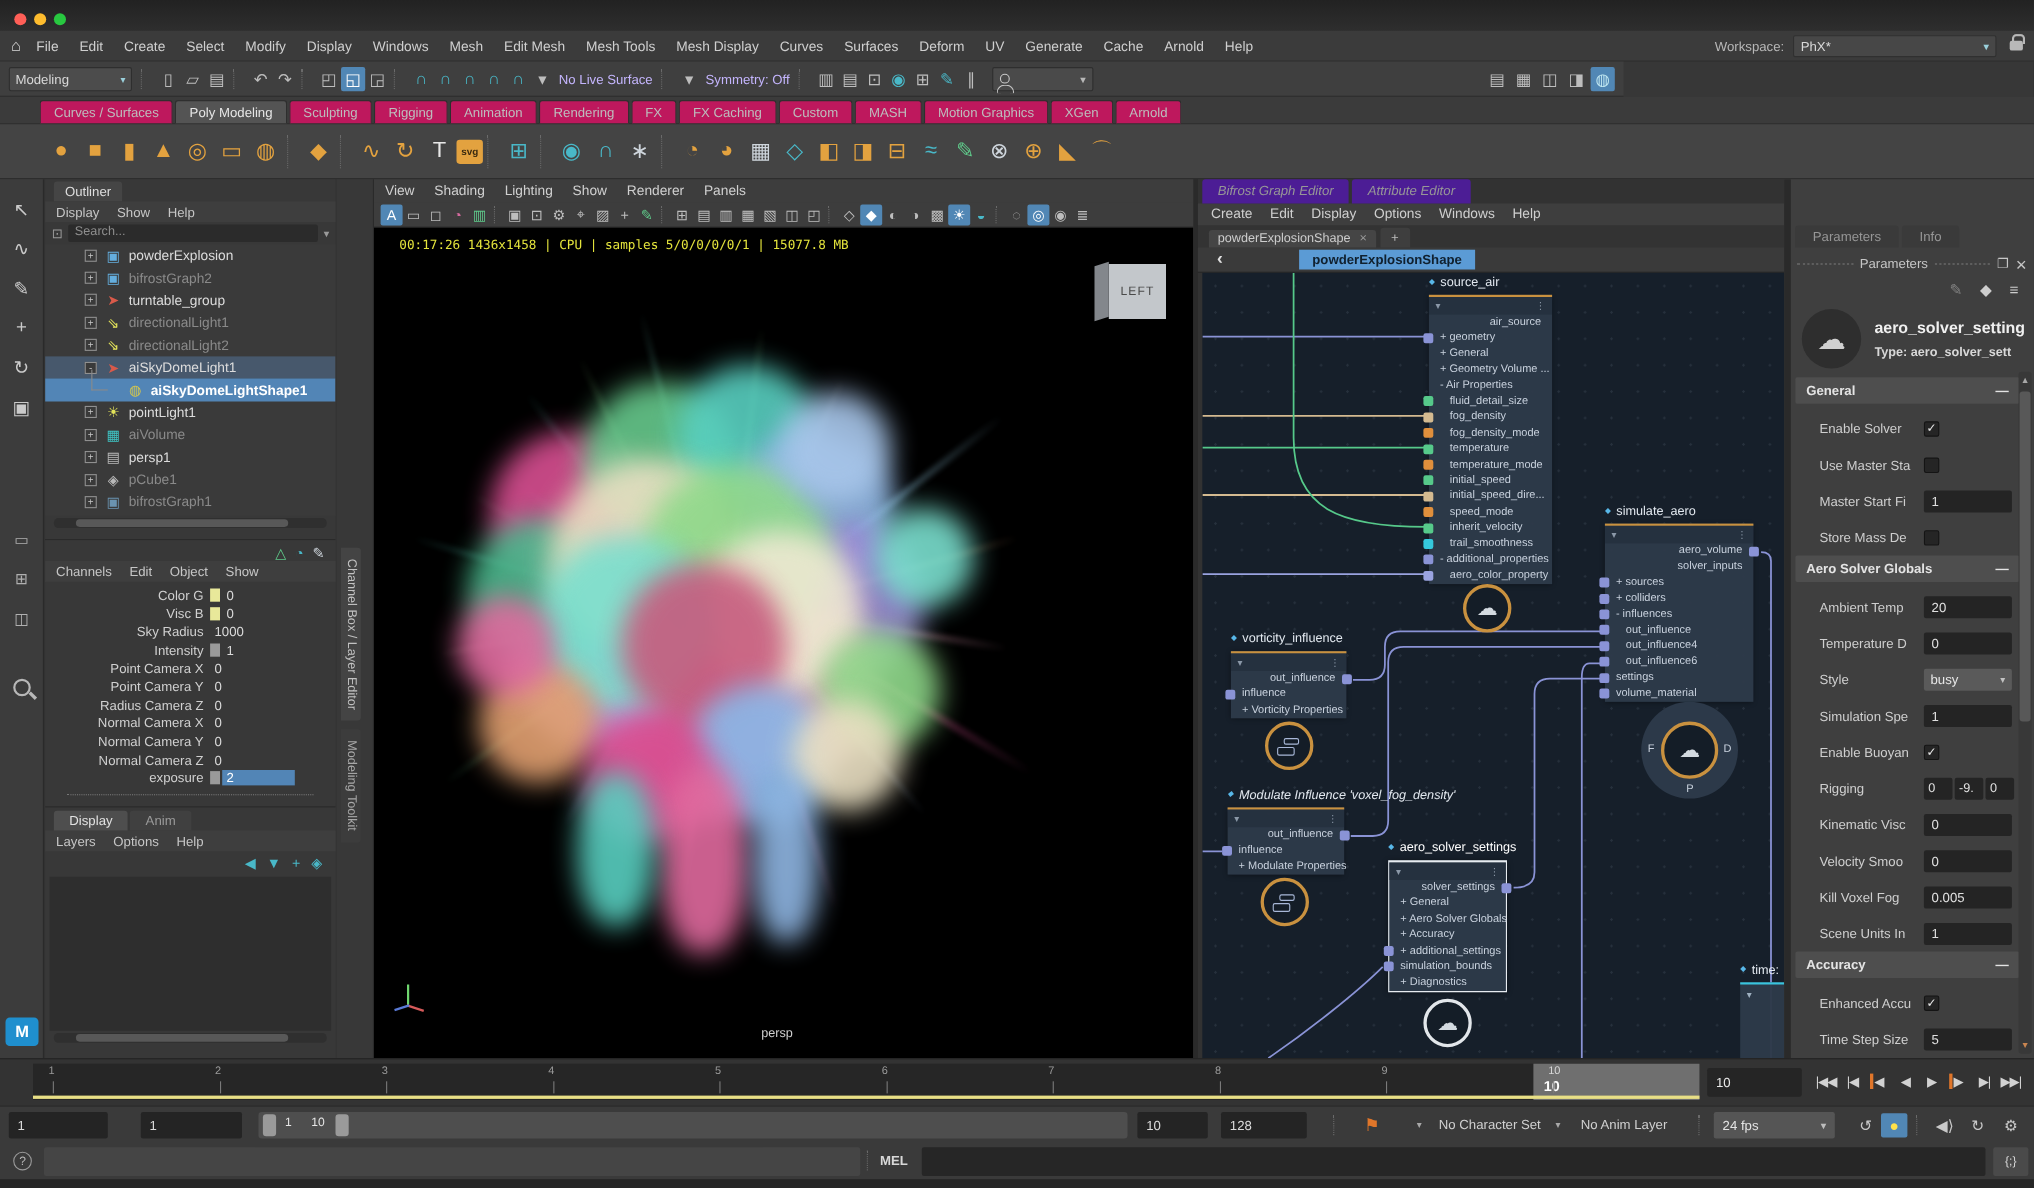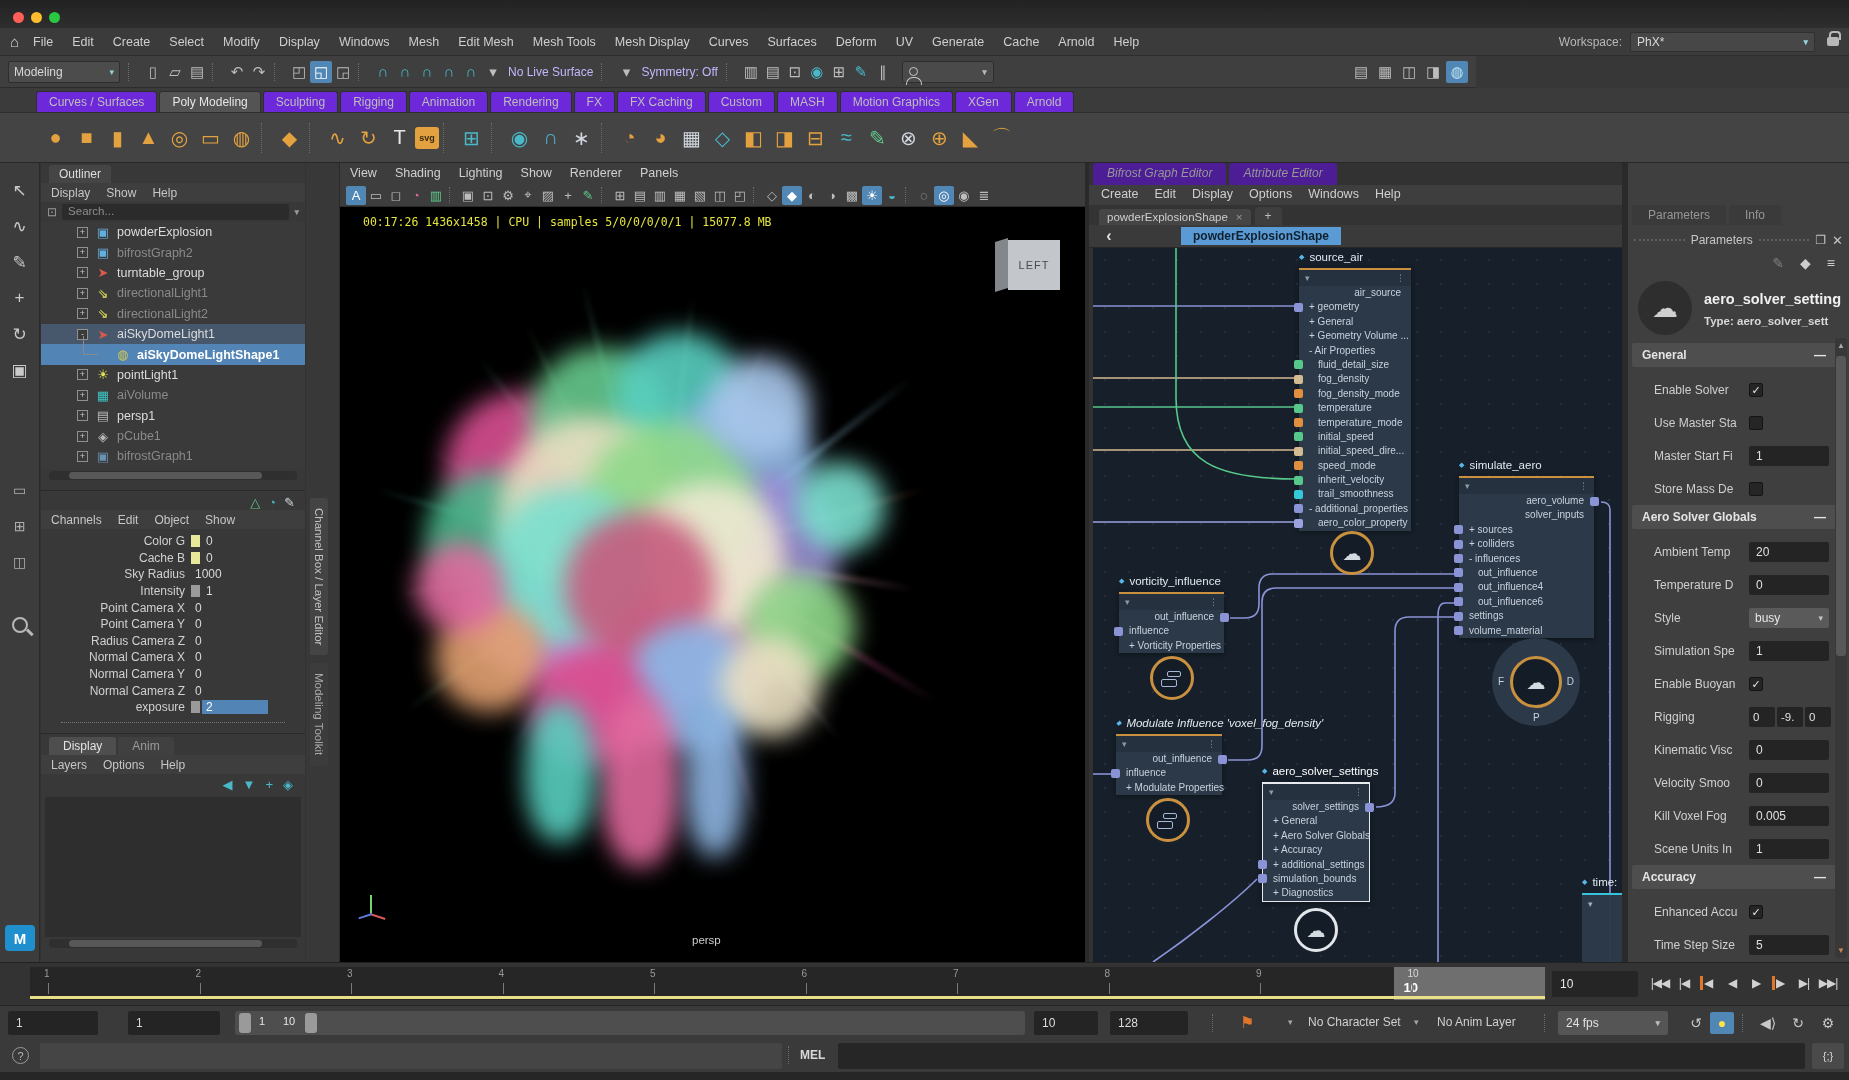--- a/index.html
+++ b/index.html
@@ -27,21 +27,21 @@
   .sl-item.txt{font-size:12px;color:#c4b5fd;min-width:0;padding:0 4px;white-space:nowrap;}
   .sl-item.sep{min-width:0;width:9px;height:18px;border-left:1px dotted #6a6a6a;margin:0 5px 0 4px;}
   .sl-item.active{background:#5187b5;color:#fff;border-radius:2px;}
   .slgroup{display:flex;align-items:center;}
   .acctbox{width:92px;height:22px;background:#4a4a4a;border:1px solid #2e2e2e;border-radius:2px;display:flex;align-items:center;justify-content:space-between;padding:0 6px;margin:0 8px;}
   .person{width:9px;height:9px;border:1.5px solid #c8c8c8;border-radius:50%;position:relative;}
   .person::after{content:"";position:absolute;left:-3.5px;top:9px;width:14px;height:7px;border:1.5px solid #c8c8c8;border-bottom:none;border-radius:7px 7px 0 0;}
   .sl-right{margin-left:auto;display:flex;gap:2px;}
   
   .shelftabs{left:0;top:88px;width:1849px;height:25px;background:#3b3b3b;display:flex;align-items:flex-end;padding-left:36px;border-bottom:1px solid #2e2e2e;}
-  .stab{padding:3px 12px;font-size:12px;color:#bdbdbd;background:#6d28d9;border:1px solid #2e2e2e;border-bottom:none;border-radius:3px 3px 0 0;margin-right:2px;white-space:nowrap;cursor:default;}
+  .stab{padding:3px 12px;font-size:12px;color:#bdbdbd;background:#be185d;border:1px solid #2e2e2e;border-bottom:none;border-radius:3px 3px 0 0;margin-right:2px;white-space:nowrap;cursor:default;}
   .stab.active{background:#545454;color:#e6e6e6;}
   .shelficons{left:0;top:113px;width:1849px;height:50px;background:#444444;display:flex;align-items:center;padding-left:40px;border-bottom:1px solid #282828;}
   .shelficons .sl-item{min-width:31px;height:34px;font-size:20px;}
   .shelficons .sl-item.sep{min-width:0;width:8px;height:30px;}
   .svgbadge{font-size:9px !important;background:#e3a23f;color:#3a2a10;border-radius:3px;min-width:24px !important;height:22px !important;font-weight:bold;}
   .shelf-side{position:absolute;left:6px;top:116px;display:flex;flex-direction:column;gap:8px;color:#b8b8b8;font-size:12px;}
   
   .main{left:0;top:163px;width:1849px;height:799px;background:#323232;}
   
   .toolbox{left:0;top:0;width:40px;height:799px;background:#3c3c3c;border-right:1px solid #2a2a2a;}
@@ -500,21 +500,21 @@
           </div>
         <div style="padding-top:4px">
 
             <div class="chrow hasw">
               <span class="clabel">Color G</span>
               <span class="sw" style="background: rgb(232, 232, 154);"></span>
               <span class="cval">0</span>
             </div>
 
             <div class="chrow hasw">
-              <span class="clabel">Cache B</span>
+              <span class="clabel">Visc B</span>
               <span class="sw" style="background: rgb(232, 232, 154);"></span>
               <span class="cval">0</span>
             </div>
 
             <div class="chrow">
               <span class="clabel">Sky Radius</span>
 
               <span class="cval">1000</span>
             </div>
 

